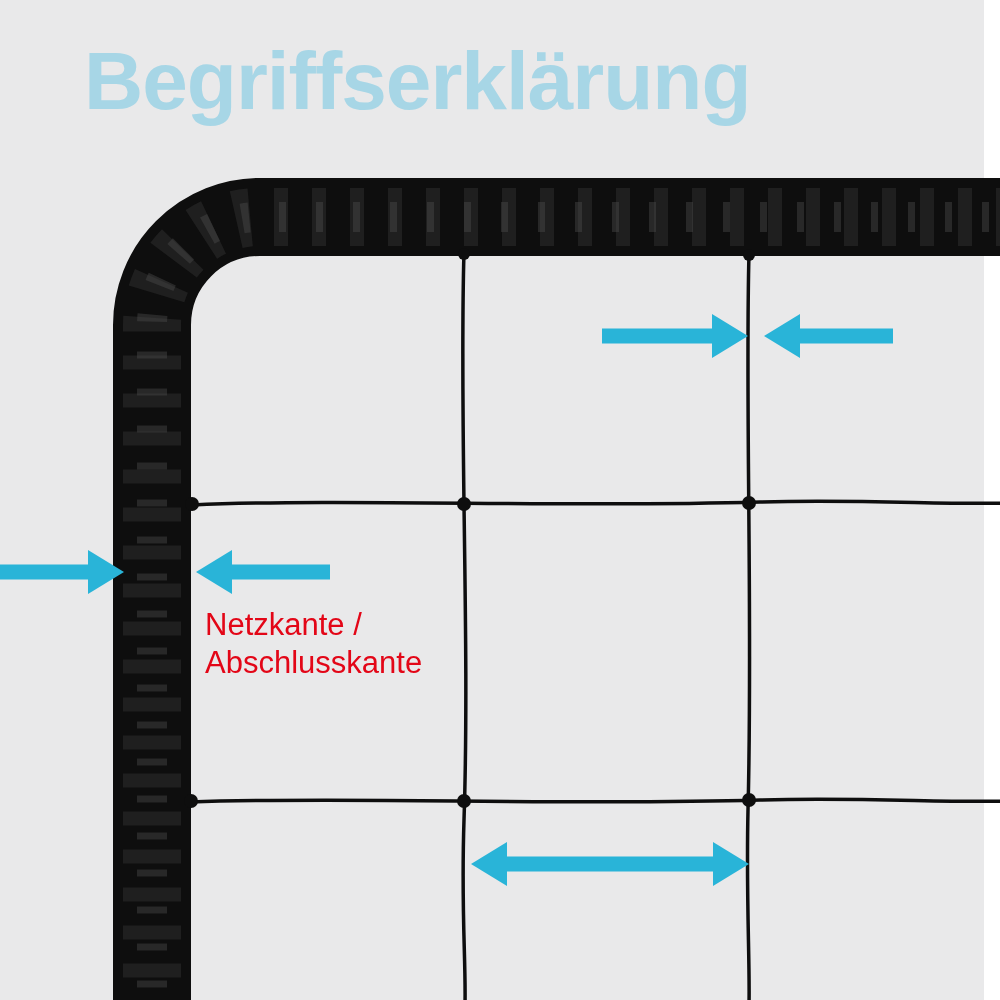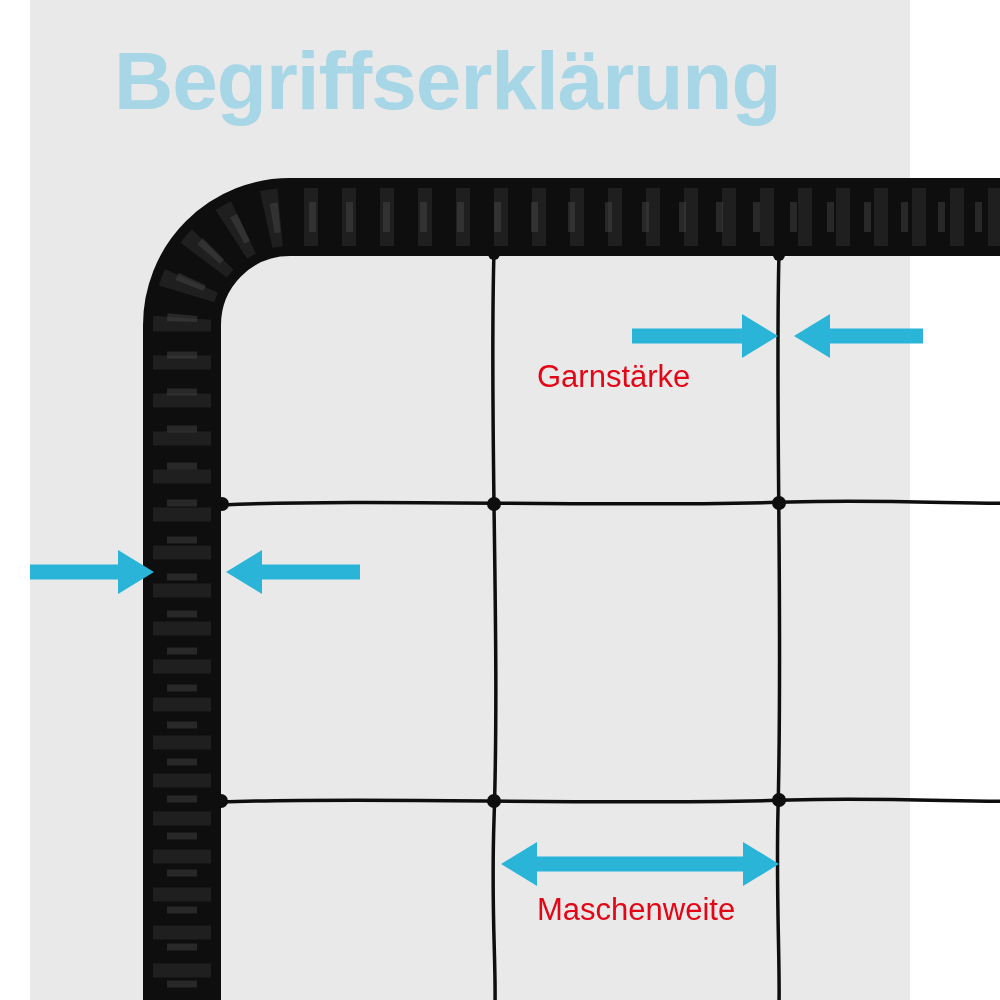--- a/index.html
+++ b/index.html
@@ -5,24 +5,23 @@
   html, body {
     margin: 0;
     padding: 0;
     width: 1000px;
     height: 1000px;
     overflow: hidden;
     font-family: "Liberation Sans", "DejaVu Sans", sans-serif;
   }
   .stage {
     position: relative;
-    width: 880px;
+    width: 984px;
     height: 1000px;
     background: #e9e9ea;
-    margin-left: 30px;
   }
   .net-svg {
     position: absolute;
     inset: 0;
     width: 1000px;
     height: 1000px;
   }
   .page-title {
     position: absolute;
     left: 84px;
@@ -107,18 +106,20 @@
 
     <g>
       <line class="arrow-shaft" x1="503" y1="864" x2="717" y2="864" stroke="#29b4d8"></line>
       <polygon points="507,842 471,864 507,886" fill="#29b4d8"></polygon>
       <polygon points="713,842 749,864 713,886" fill="#29b4d8"></polygon>
     </g>
   </svg>
 
   <div class="page-title">Begriffserklärung</div>
 
-  <div class="diagram-label label-garnstaerke">Garnstärke</div>
 
+  <div class="diagram-label label-netzkante">
+    <div>Netzkante /</div>
+    <div>Abschlusskante</div>
+  </div>
 
-  <div class="diagram-label label-maschenweite">Maschenweite</div>
 
 </div>
 
 </body></html>

